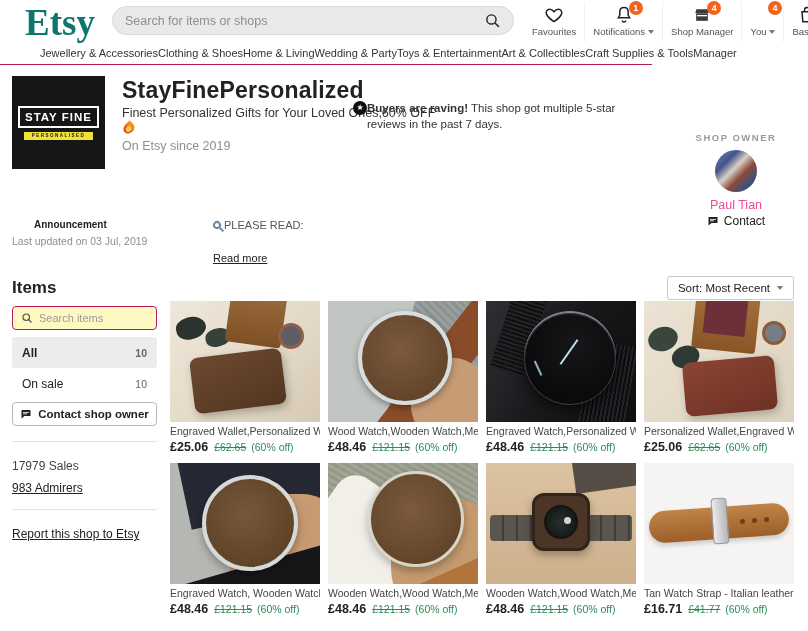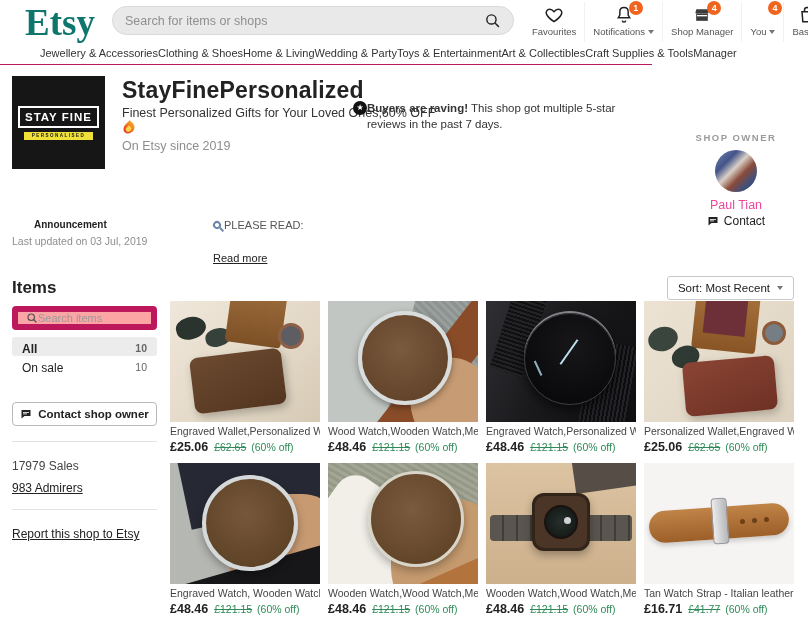--- a/index.html
+++ b/index.html
@@ -53,25 +53,25 @@
   .ann-body { position:absolute; left:213px; top:219px; font-size:11px; color:#555; display:flex; align-items:center; gap:3px; }
   .mag { width:8px; height:8px; border:2px solid #6b87a8; border-radius:50%; position:relative; transform:rotate(-45deg); display:inline-block; }
   .mag::after { content:""; position:absolute; left:1px; top:6px; width:2px; height:5px; background:#6b87a8; }
   .readmore { position:absolute; left:213px; top:252px; font-size:11px; color:#222; text-decoration:underline; cursor:pointer; }
 
   
   .items-title { position:absolute; left:12px; top:278px; font-size:17px; font-weight:bold; }
   .sort-btn { position:absolute; right:14px; top:276px; height:24px; padding:0 10px; border:1px solid #c9c9c9; border-radius:3px; background:#fff; display:flex; align-items:center; gap:7px; font-size:11.5px; color:#222; cursor:pointer; }
 
   
-  .side-search { position:absolute; left:12px; top:306px; width:145px; height:24px; border:6px solid #be185d; border-radius:4px; background:#fca5a5; display:flex; align-items:center; padding:0 8px; }
+  .side-search { position:absolute; left:12px; top:306px; width:145px; height:24px; border:1px solid #be185d; border-radius:4px; background:#fef9c3; display:flex; align-items:center; gap:6px; padding:0 8px; }
   .side-search input { flex:1; min-width:0; border:none; outline:none; font-size:11px; color:#333; font-family:"Liberation Sans",sans-serif; background:transparent; }
   .side-search input::placeholder { color:#9a9a9a; }
   .filters { position:absolute; left:12px; top:337px; width:145px; }
-  .filter { display:flex; justify-content:space-between; padding:5px 10px; font-size:12px; color:#222; height:19px; cursor:pointer; border-radius:3px; }
+  .filter { display:flex; justify-content:space-between; align-items:center; padding:5px 10px; font-size:12px; color:#222; height:31px; cursor:pointer; border-radius:3px; }
   .filter.active { background:#ececec; font-weight:bold; }
   .filter .cnt { font-size:10.5px; color:#666; }
   .contact-btn { position:absolute; left:12px; top:402px; width:145px; height:24px; border:1px solid #b9b9b9; border-radius:4px; background:#fff; display:flex; align-items:center; justify-content:center; gap:6px; font-size:11.5px; font-weight:bold; color:#222; cursor:pointer; }
   .hr { position:absolute; left:12px; width:145px; border-top:1px solid #e3e3e3; }
   .side-sales { position:absolute; left:12px; top:459px; font-size:12px; color:#444; }
   .side-admirers { position:absolute; left:12px; top:481px; font-size:12px; color:#222; text-decoration:underline; cursor:pointer; }
   .side-report { position:absolute; left:12px; top:527px; font-size:12px; color:#222; text-decoration:underline; cursor:pointer; }
 
   
   .grid { position:absolute; left:170px; top:301px; width:626px; display:grid; grid-template-columns:repeat(4,150px); column-gap:8px; row-gap:9px; }

